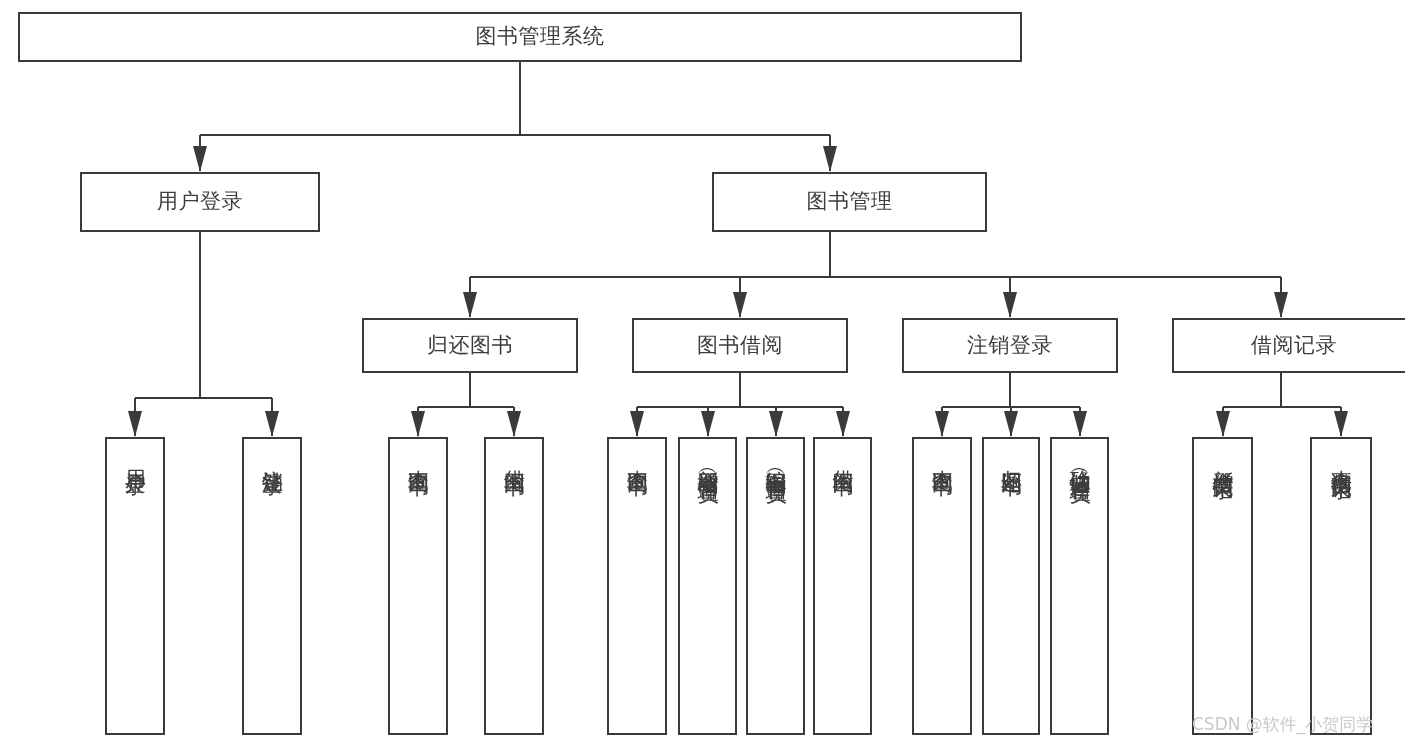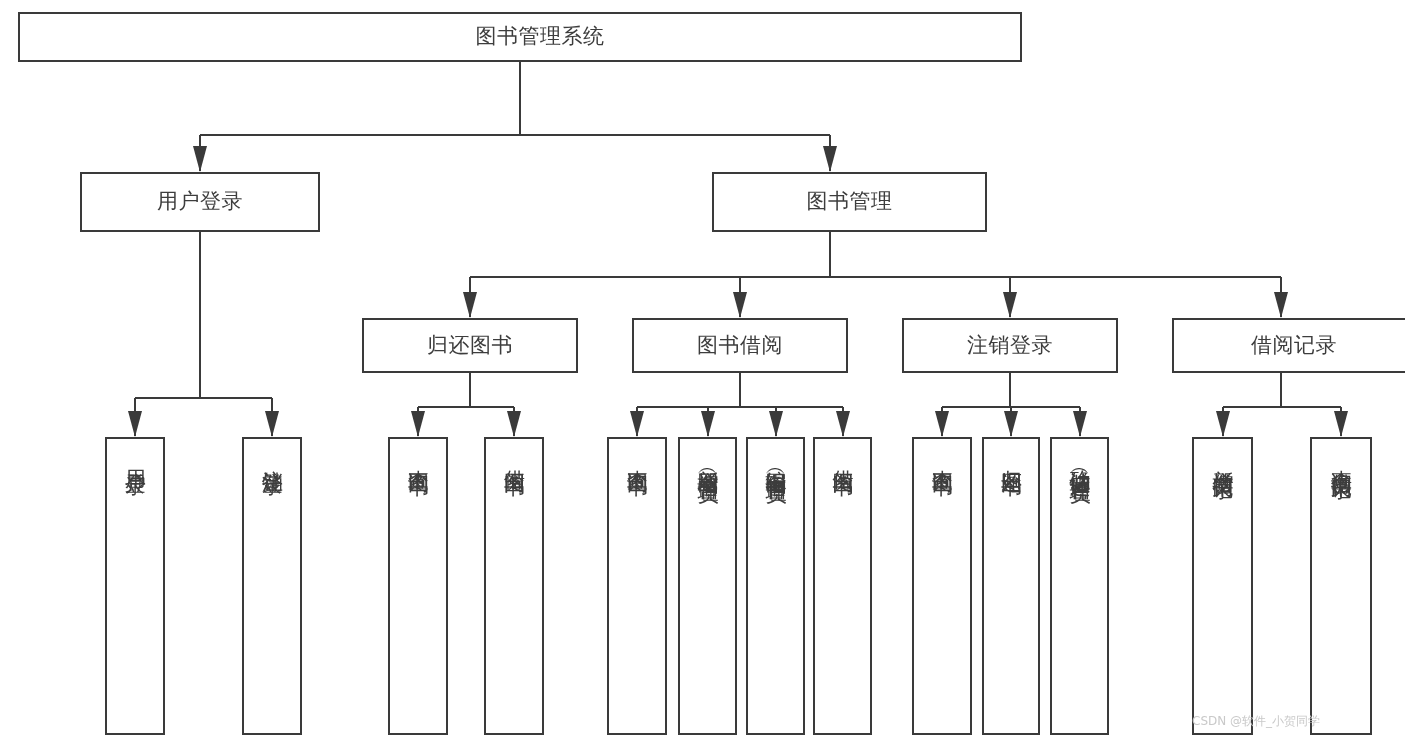--- a/index.html
+++ b/index.html
@@ -56,21 +56,21 @@
     text-orientation: upright;
     font-size: 21px;
     line-height: 1.28;
     letter-spacing: 2px;
     white-space: nowrap;
   }
   .watermark {
     position: absolute;
     left: 1192px;
     top: 713px;
-    font-size: 12px;
+    font-size: 17px;
     color: #c9c9c9;
     white-space: nowrap;
     pointer-events: none;
   }
 </style>
 </head>
 <body>
 
 <div id="canvas">
   <svg id="edges" xmlns="http://www.w3.org/2000/svg">

